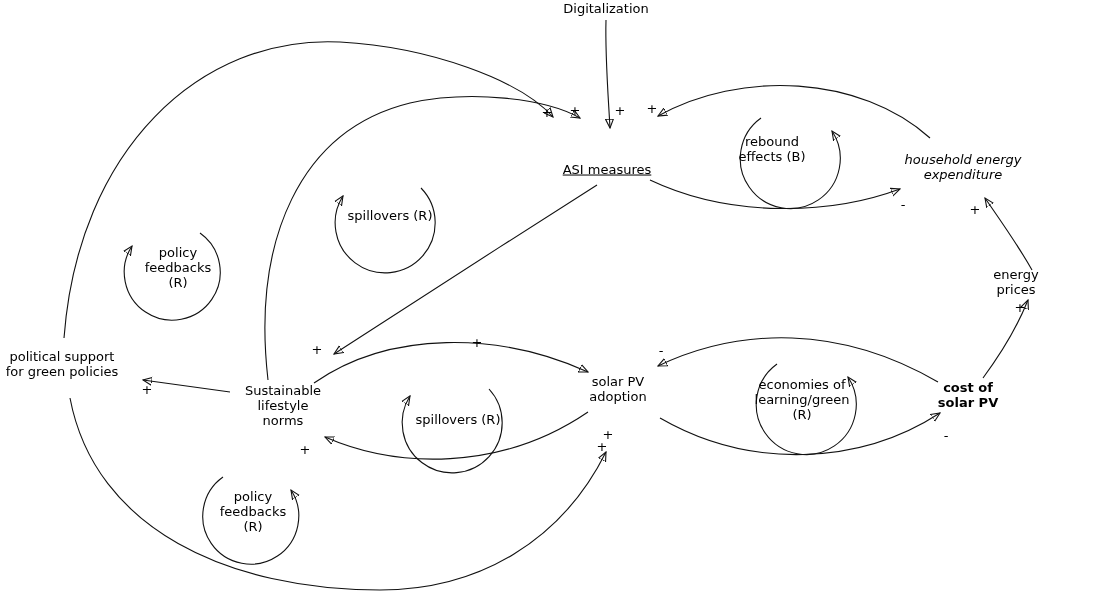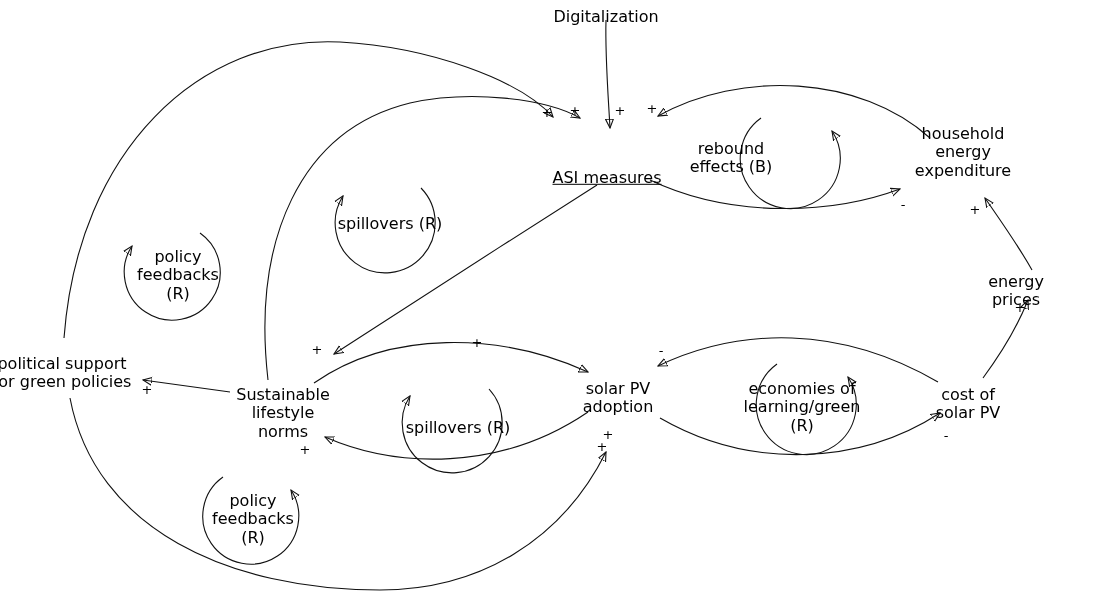--- a/index.html
+++ b/index.html
@@ -10,24 +10,23 @@
     background:#ffffff;
     overflow:hidden;
   }
   .edges-svg { position:absolute; left:0; top:0; width:1093px; height:598px; }
   .edges-svg path { fill:none; stroke:#111; stroke-width:1.1px; }
   .label-layer, .sign-layer { position:absolute; left:0; top:0; width:100%; height:100%; pointer-events:none; }
   .node-label, .loop-label {
     position:absolute;
     transform:translate(-50%,-50%);
     text-align:center;
-    font-size:16px;
+    font-size:13px;
     line-height:1.15;
     white-space:pre-line;
-    margin-top:8px;
   }
   .sign {
     position:absolute;
     transform:translate(-50%,-50%);
     font-size:13px;
     line-height:1;
   }
 </style>
 </head>
 <body>
@@ -60,34 +59,34 @@
     <path d="M 421 188 A 50 50 0 1 1 343 196" marker-end="url(#arrow)"></path>
     <path d="M 200 233 A 48 48 0 1 1 132 246" marker-end="url(#arrow)"></path>
     <path d="M 489 389 A 50 50 0 1 1 410 396" marker-end="url(#arrow)"></path>
     <path d="M 777 364 A 50 50 0 1 0 848 377" marker-end="url(#arrow)"></path>
     <path d="M 223 477 A 48 48 0 1 0 291 490" marker-end="url(#arrow)"></path>
   </svg>
 
   <div class="label-layer">
     <div class="node-label" style="left:606px; top:9px;">Digitalization</div>
     <div class="node-label" style="left:607px; top:170px;text-decoration:underline;">ASI measures</div>
-    <div class="node-label" style="left:963px; top:145px;">household energy
+    <div class="node-label" style="left:963px; top:168px;font-style:italic;">household energy
 expenditure</div>
     <div class="node-label" style="left:1016px; top:283px;">energy prices</div>
-    <div class="node-label" style="left:968px; top:396px;">cost of
+    <div class="node-label" style="left:968px; top:396px;font-weight:bold;">cost of
 solar PV</div>
     <div class="node-label" style="left:618px; top:390px;">solar PV
 adoption</div>
     <div class="node-label" style="left:62px; top:365px;">political support
 for green policies</div>
     <div class="node-label" style="left:283px; top:406px;">Sustainable
 lifestyle
 norms</div>
 
-    <div class="loop-label" style="left:731px; top:150px;">rebound
+    <div class="loop-label" style="left:772px; top:150px;">rebound
 effects (B)</div>
     <div class="loop-label" style="left:390px; top:216px;">spillovers (R)</div>
     <div class="loop-label" style="left:178px; top:268px;">policy
 feedbacks
 (R)</div>
     <div class="loop-label" style="left:458px; top:420px;">spillovers (R)</div>
     <div class="loop-label" style="left:802px; top:400px;">economies of
 learning/green
 (R)</div>
     <div class="loop-label" style="left:253px; top:512px;">policy

